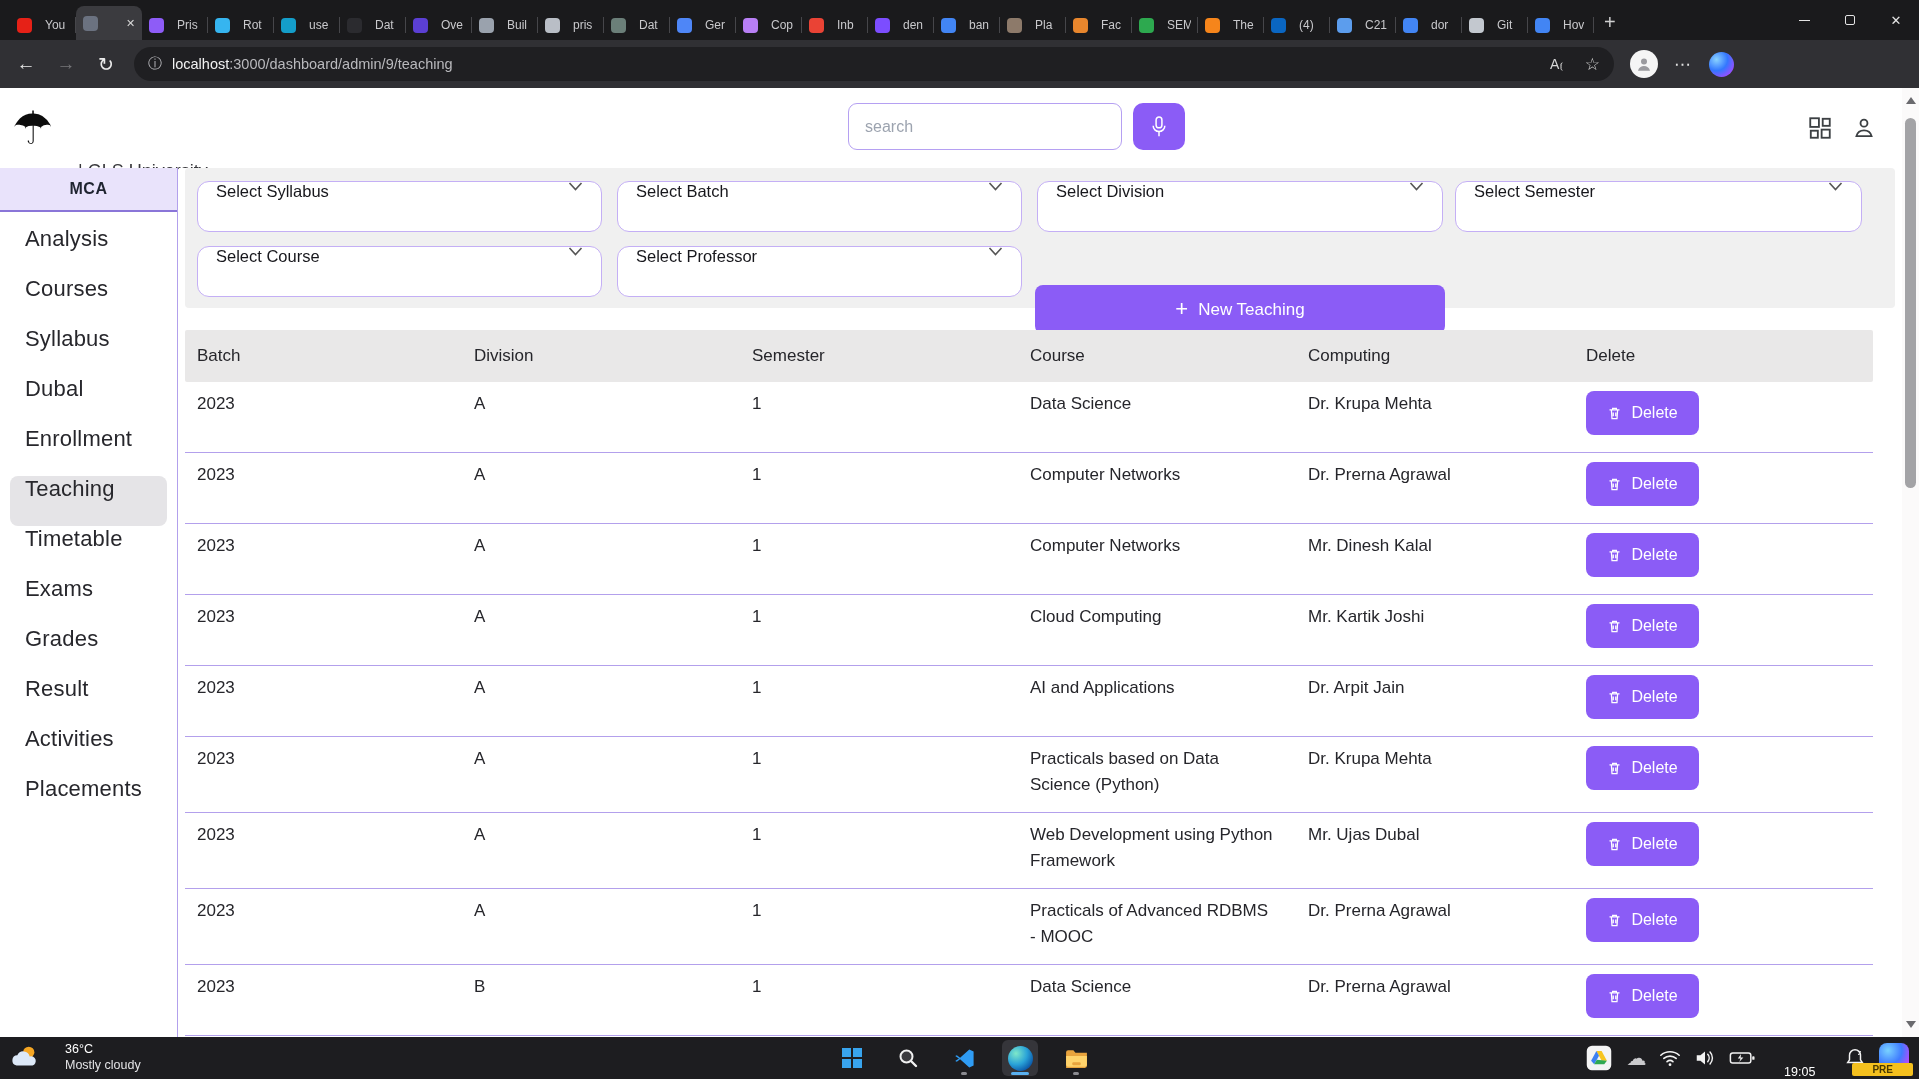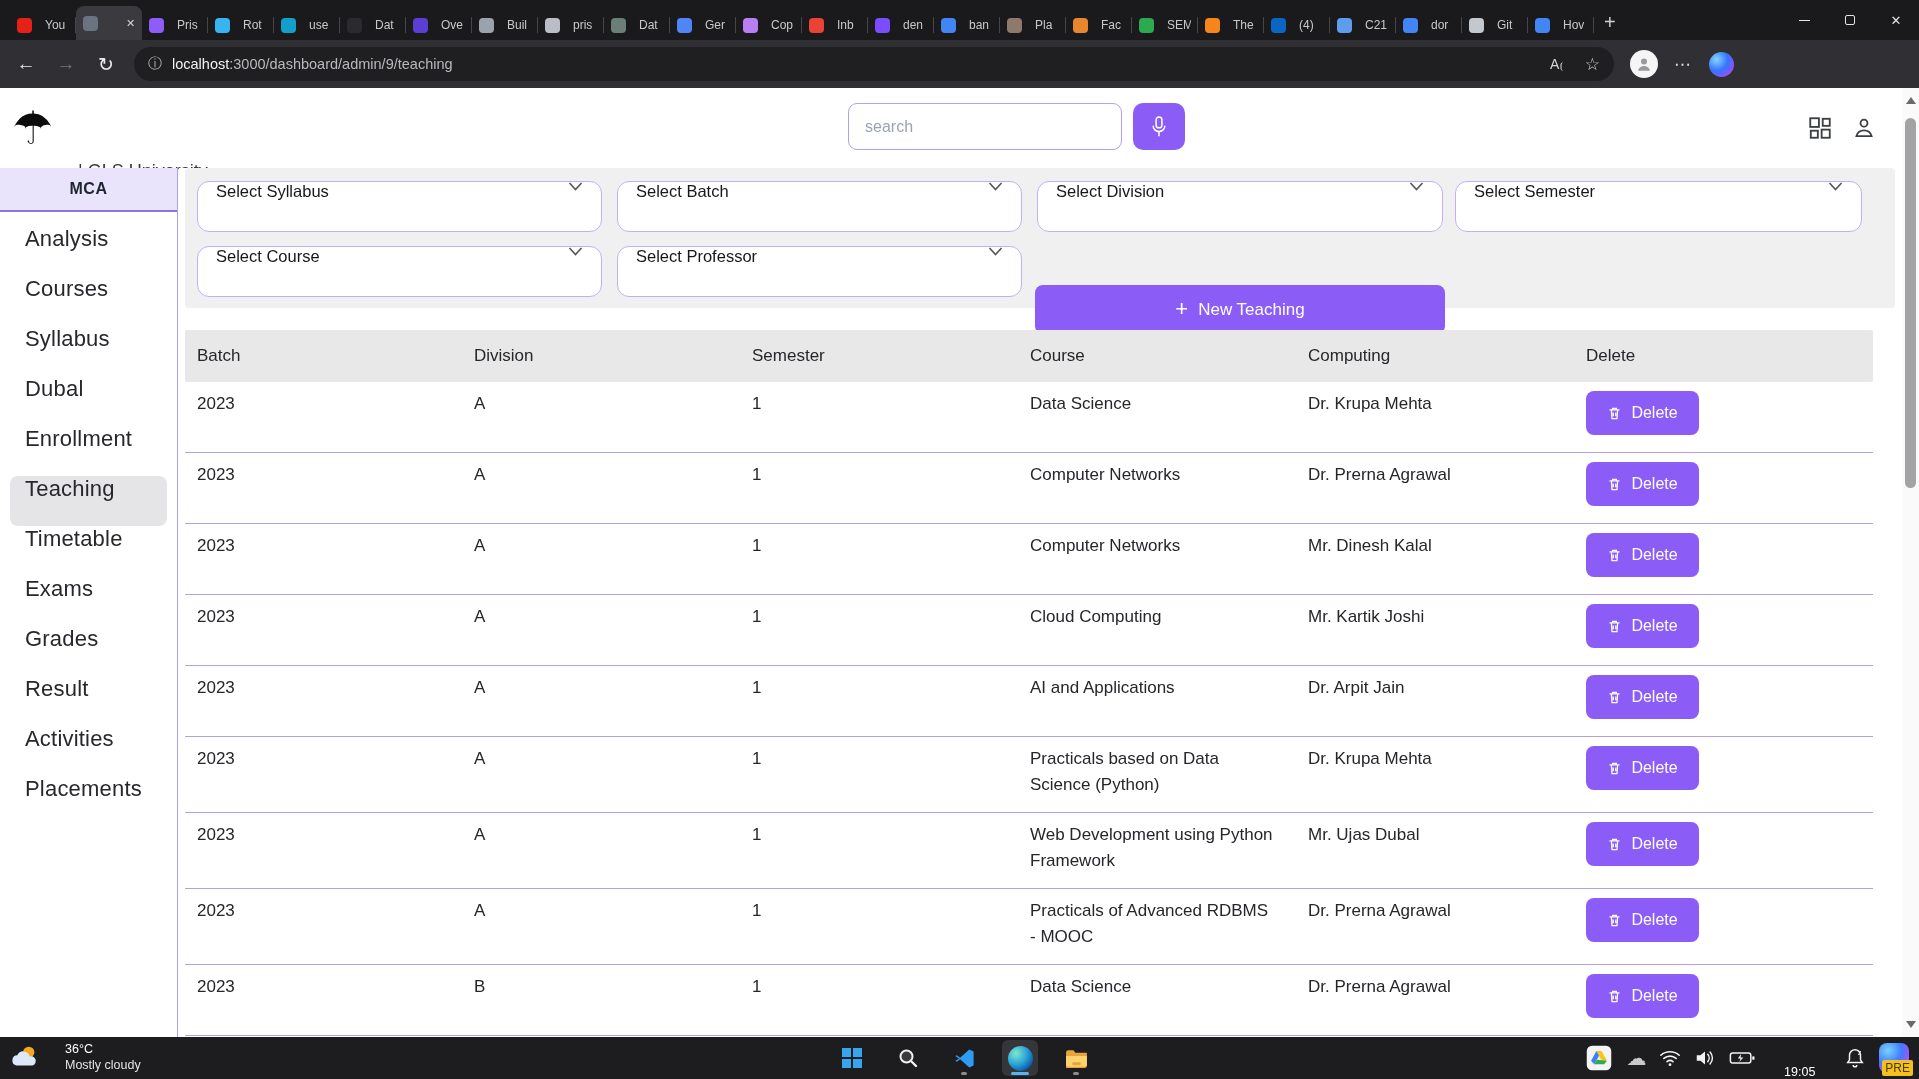--- a/index.html
+++ b/index.html
@@ -125,21 +125,21 @@
   .tkbtn.active { background:#35353a; }
   .tkdot { position:absolute; bottom:1px; left:50%; transform:translateX(-50%); width:6px;
            height:3px; border-radius:2px; background:#8b8b90; }
   .tkbtn.active .tkdot { width:18px; background:#5ab1f0; }
   .tray { position:absolute; right:10px; top:0; height:42px; display:flex; align-items:center;
           gap:13px; }
   .clock { text-align:center; font-size:12.5px; line-height:15px;margin-top:43px; }
   .cop-task { position:relative; width:30px; height:30px; border-radius:8px;
            background:radial-gradient(circle at 30% 25%, #79d2ff, #3f7bff 45%, #b14dff 75%, #ff5fd0); }
   .badge { position:absolute; right:-4px; bottom:-3px; background:#f4c01e; color:#4a3a00;
-           font-size:12px; font-weight:normal; padding:1px 3px; border-radius:2px; }
+           font-size:10px; font-weight:bold; padding:1px 20px; border-radius:2px; }
   .cloud-glyph { font-size:20px; color:#c9c9cc; }
 </style>
 </head>
 <body>
 
 <div class="tabstrip">
   <div class="tabs">
 
       <div class="tab" style="--ic: #e62117;">
         <span class="favicon"></span>

